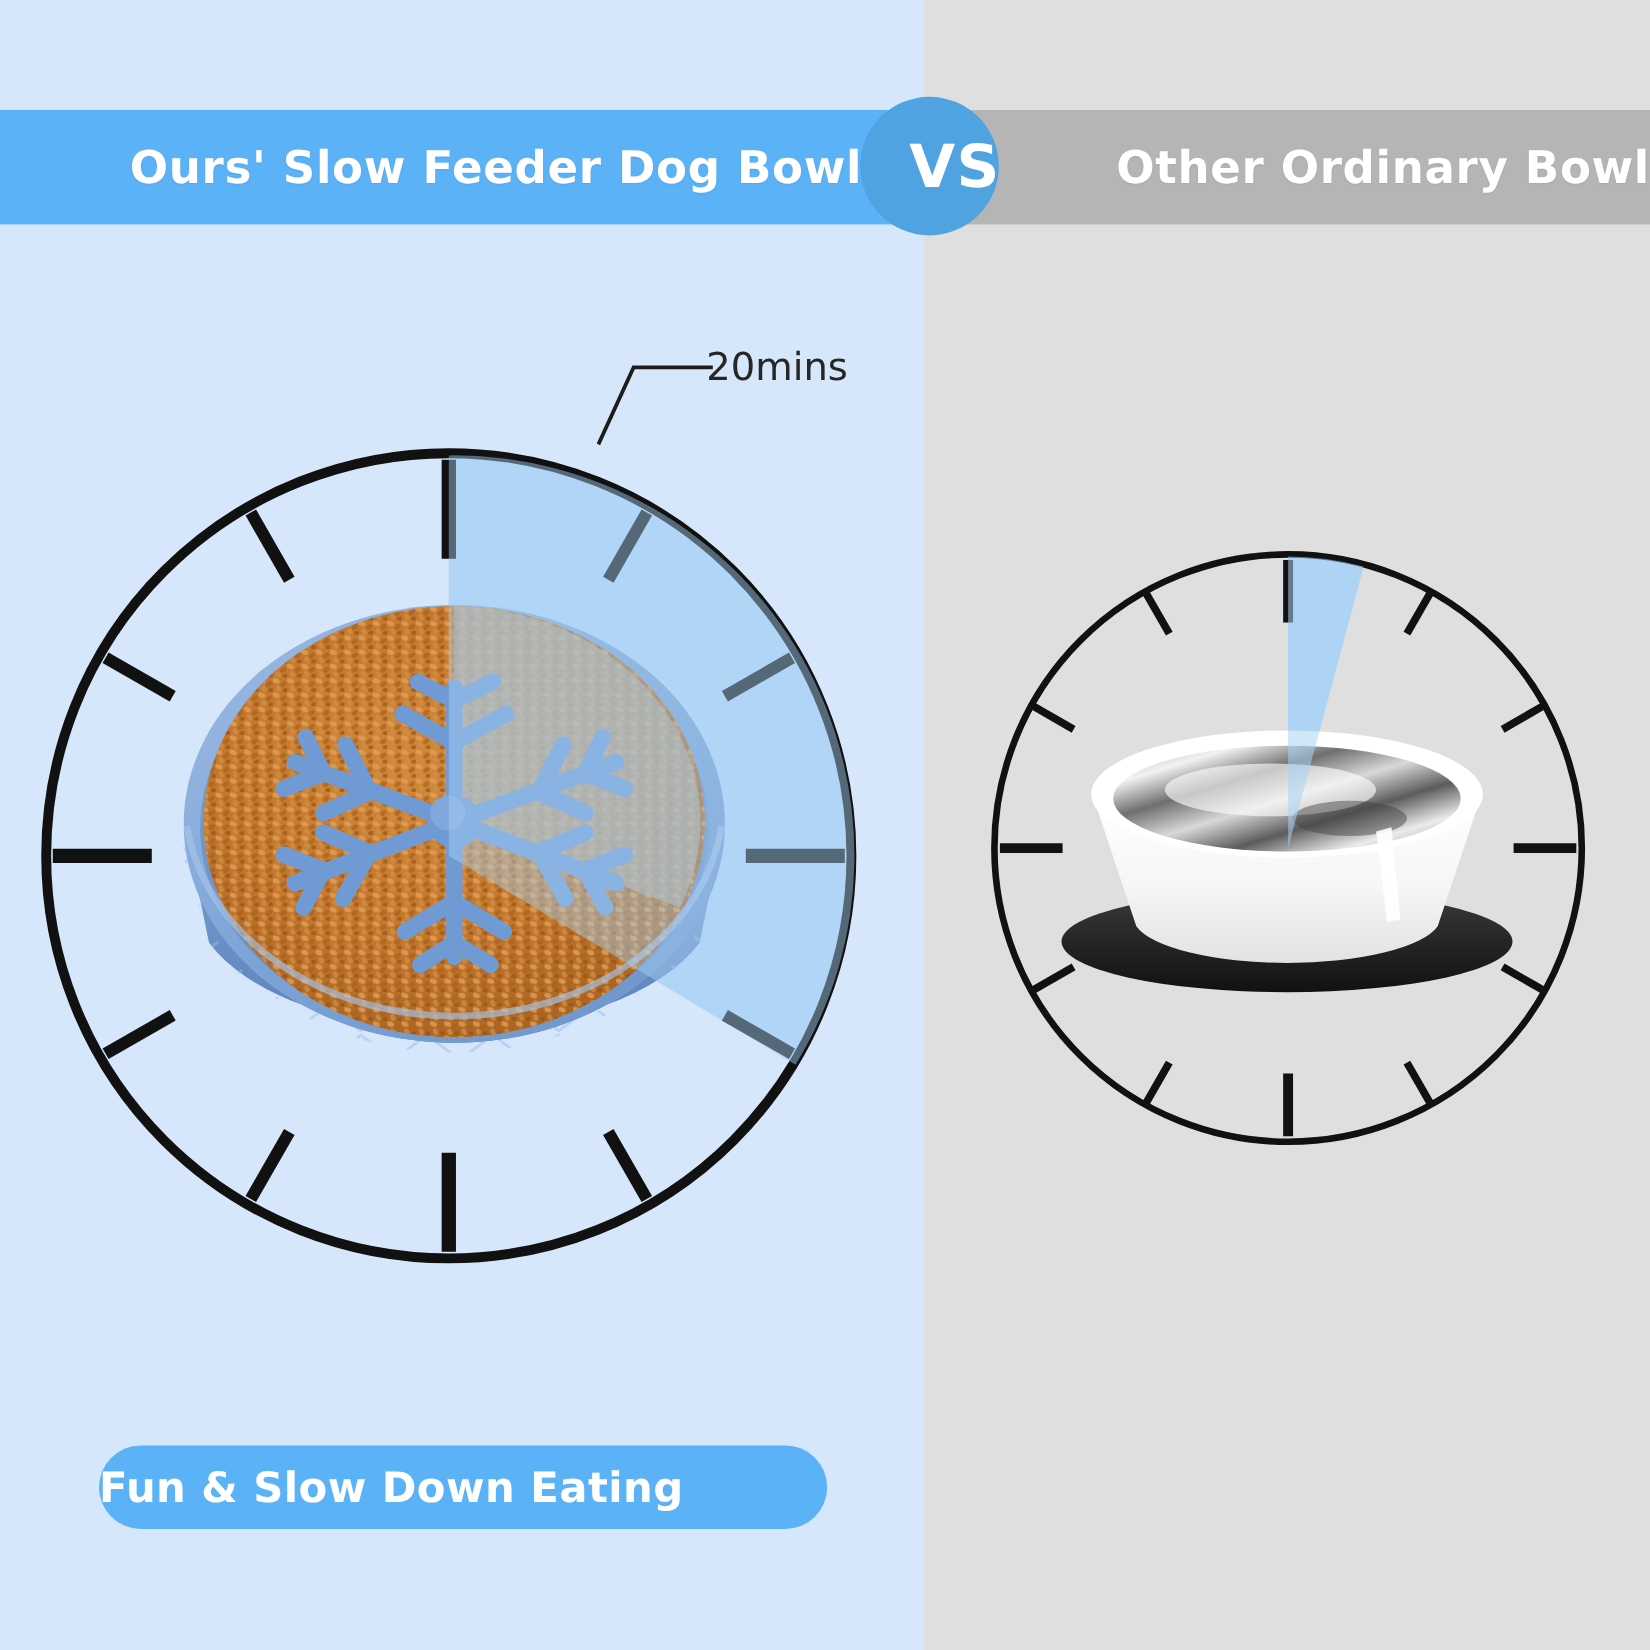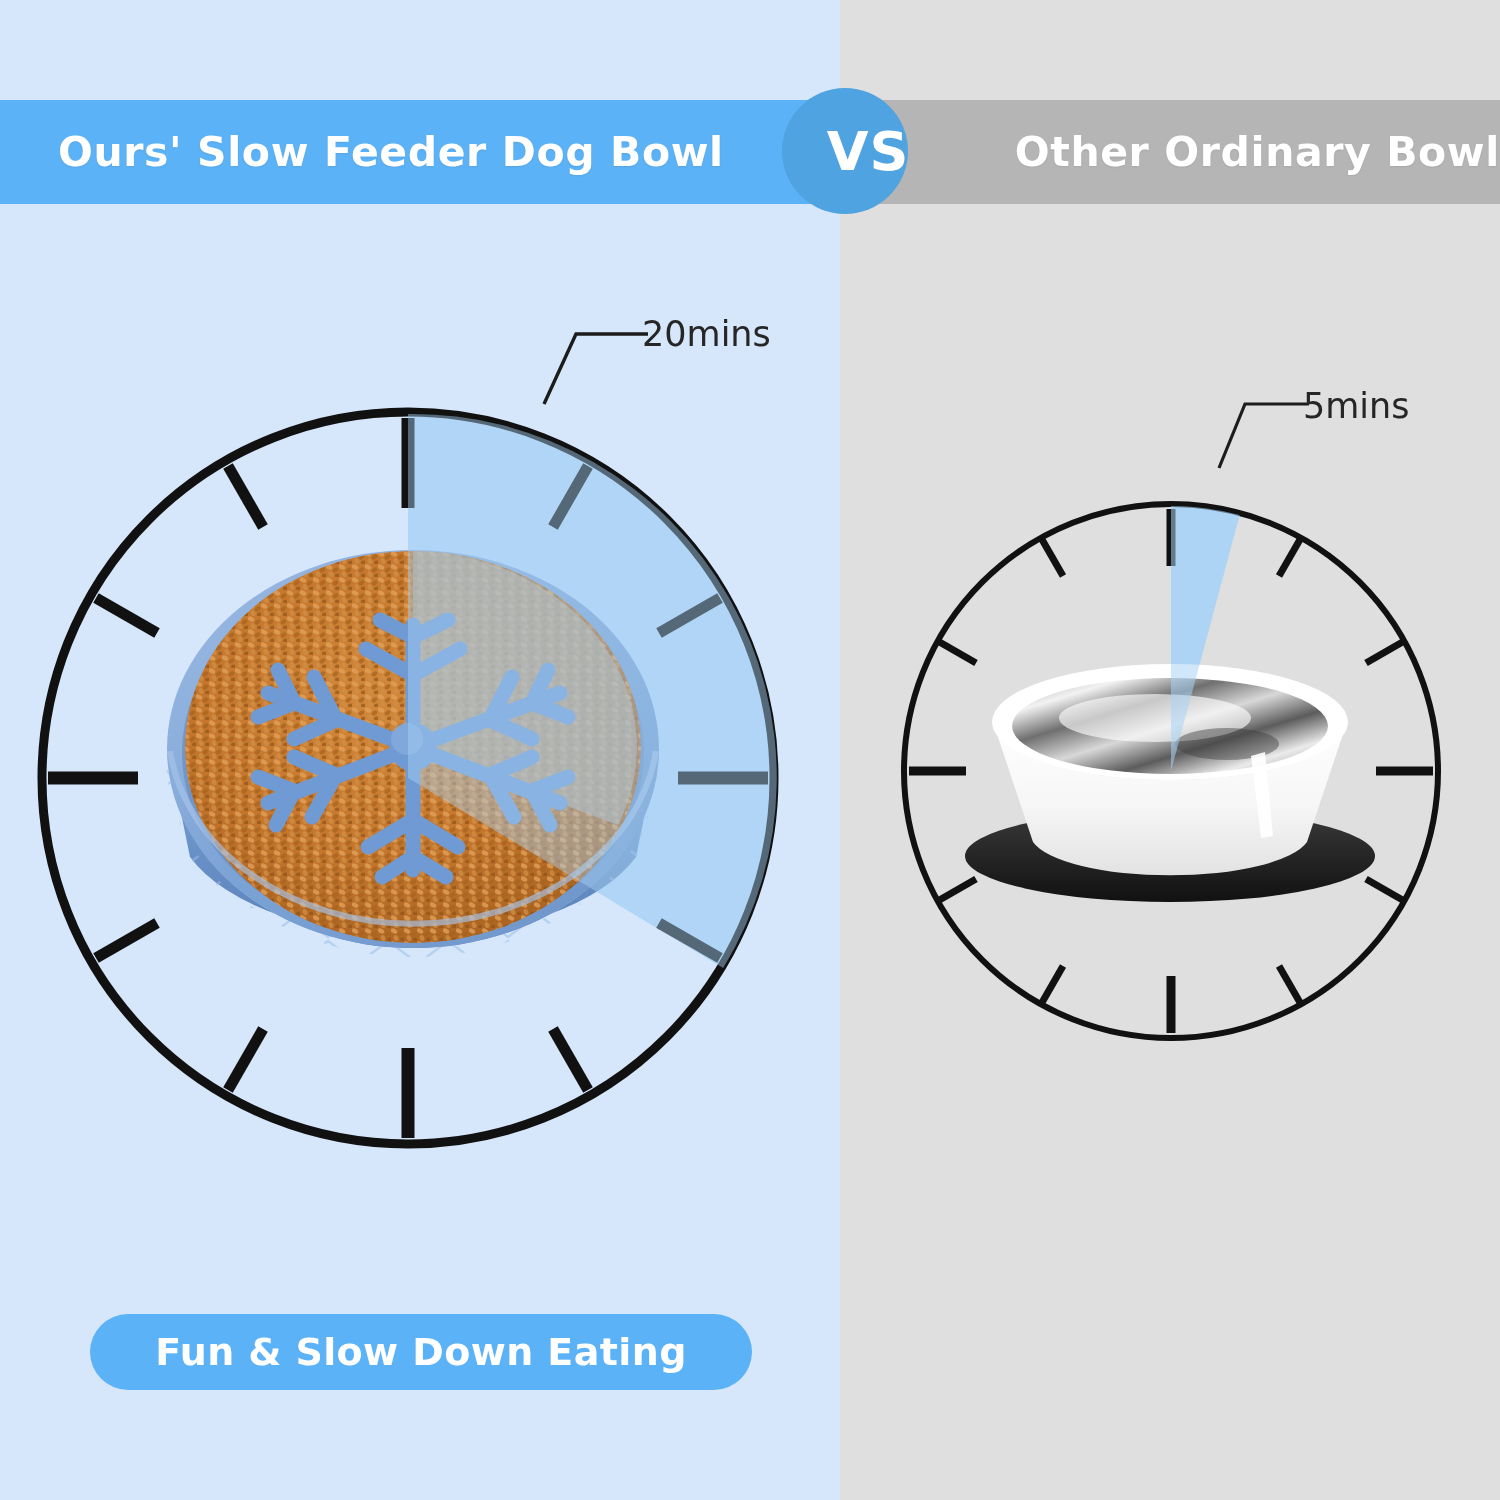--- a/index.html
+++ b/index.html
@@ -14,21 +14,21 @@
 
   
   .panel-left  { position:absolute; left:0;    top:0; width:840px; height:1500px; background:#d6e7fb; }
   .panel-right { position:absolute; left:840px; top:0; width:660px; height:1500px; background:#dfdfdf; }
 
   
   .banner {
     position:absolute; top:100px; height:104px;
     display:flex; align-items:center;
   }
-  .banner-left  { left:0;     width:820px; background:#5cb2f6; justify-content:flex-start; padding-left:58px; }
+  .banner-left  { left:0;     width:820px; background:#5cb2f6; justify-content:flex-start; padding-left:118px; }
   .banner-right { left:868px; width:632px; background:#b5b5b5; justify-content:flex-end; padding-left:88px; }
   .banner-title {
     color:#ffffff;
     font-size:41px;
     letter-spacing:0.6px;
     font-weight:700;
     white-space:nowrap;
     text-shadow:0 1px 2px rgba(0,0,0,.07);
   }
   .vs-badge {
@@ -62,21 +62,21 @@
     font-weight:400;
   }
   .callout-20 { left:540px; top:318px; width:230px; height:90px; }
   .callout-20 .callout-label { left:102px; top:-4px; }
   .callout-5  { left:1215px; top:390px; width:210px; height:80px; }
   .callout-5  .callout-label { left:88px; top:-4px; }
 
   
   .pill {
     position:absolute; height:76px; border-radius:38px;
-    display:flex; align-items:center; justify-content:center;
+    display:flex; align-items:center; 
     z-index:6;
   }
   .pill span { color:#ffffff; font-size:38px; font-weight:700; white-space:nowrap; letter-spacing:0.4px; }
   .pill-left  { left:90px;  top:1314px; width:662px; background:#5cb2f6; }
   .pill-right { left:874px; top:1314px; width:570px; background:#b0b0b0; }
 </style>
 </head>
 <body>
 
 <div id="stage">
@@ -286,26 +286,20 @@
       <ellipse cx="272" cy="84" rx="52" ry="16" fill="#3d3d3d" opacity="0.45"></ellipse>
 
       <path d="M296 96 L306 178 L318 176 L310 92 Z" fill="#ffffff" opacity="0.9"></path>
     </svg>
   </div>
 
   <svg style="position:absolute; left:888px; top:488px; width:566px; height:566px; z-index:4; pointer-events:none;" viewBox="0 0 566 566">
     <path d="M283 283 L283 18 A265 265 0 0 1 351.6 27.1 Z" fill="#a9d3f5" opacity="0.55"></path>
   </svg>
 
-  <div class="callout callout-5">
-    <svg style="position:absolute; left:0; top:0;" width="96" height="80" viewBox="0 0 96 80">
-      <path d="M4 78 L30 14 L94 14" fill="none" stroke="#1c1c1c" stroke-width="3.2"></path>
-    </svg>
-    <div class="callout-label">5mins</div>
-  </div>
 
   <div class="banner banner-left">
     <div class="banner-title">Ours' Slow Feeder Dog Bowl</div>
   </div>
   <div class="banner banner-right">
     <div class="banner-title">Other Ordinary Bowl</div>
   </div>
   <div class="vs-badge">
     <span>VS</span>
   </div>

